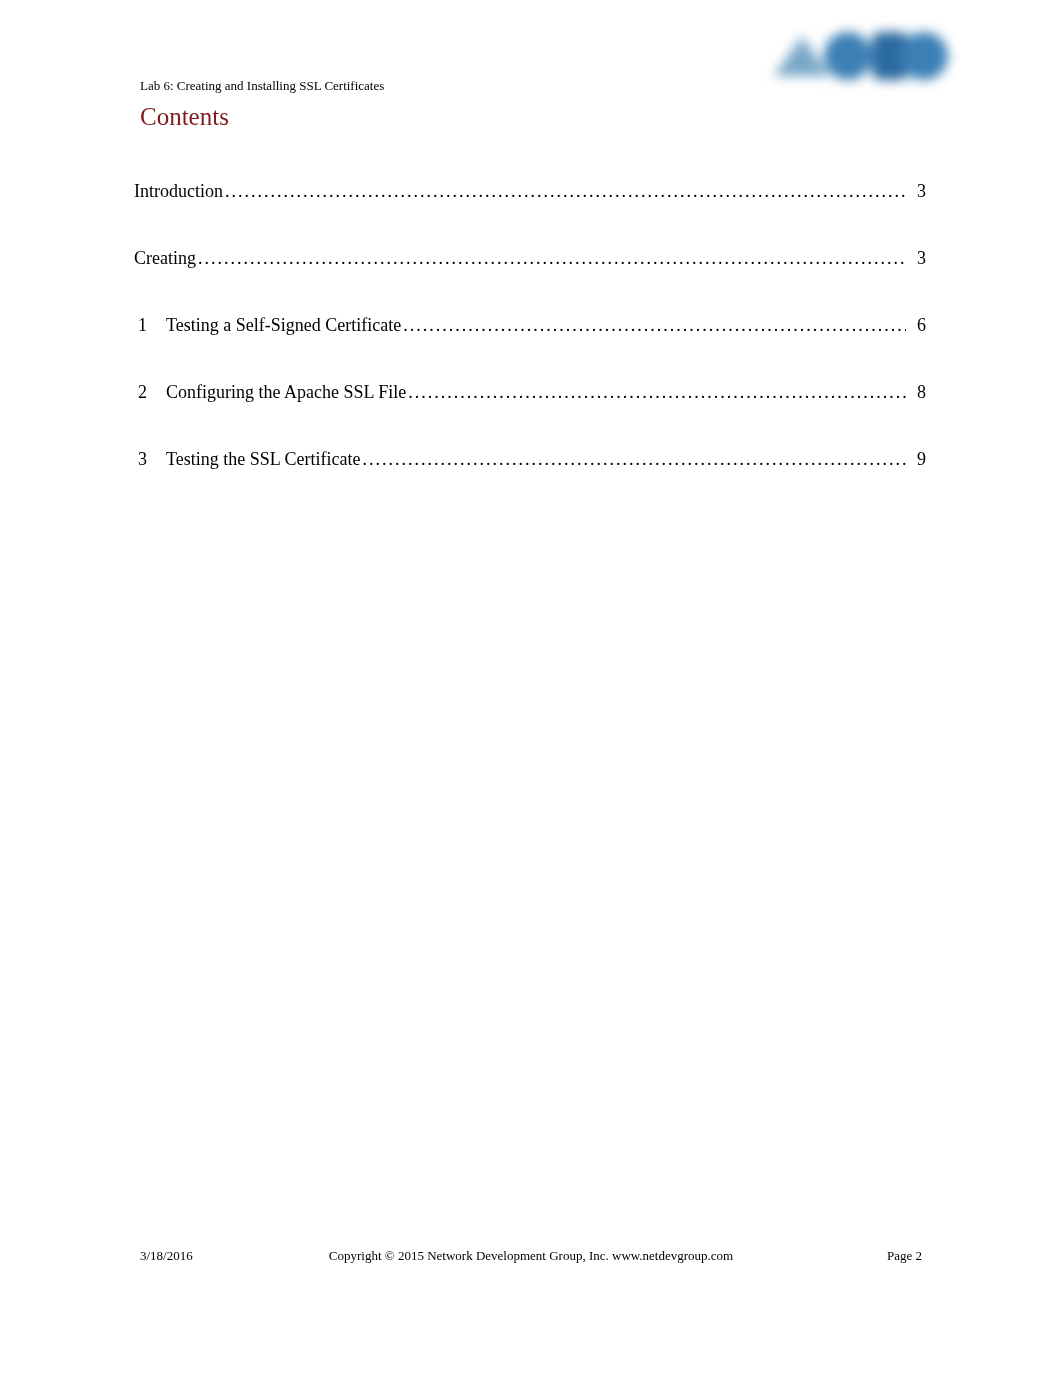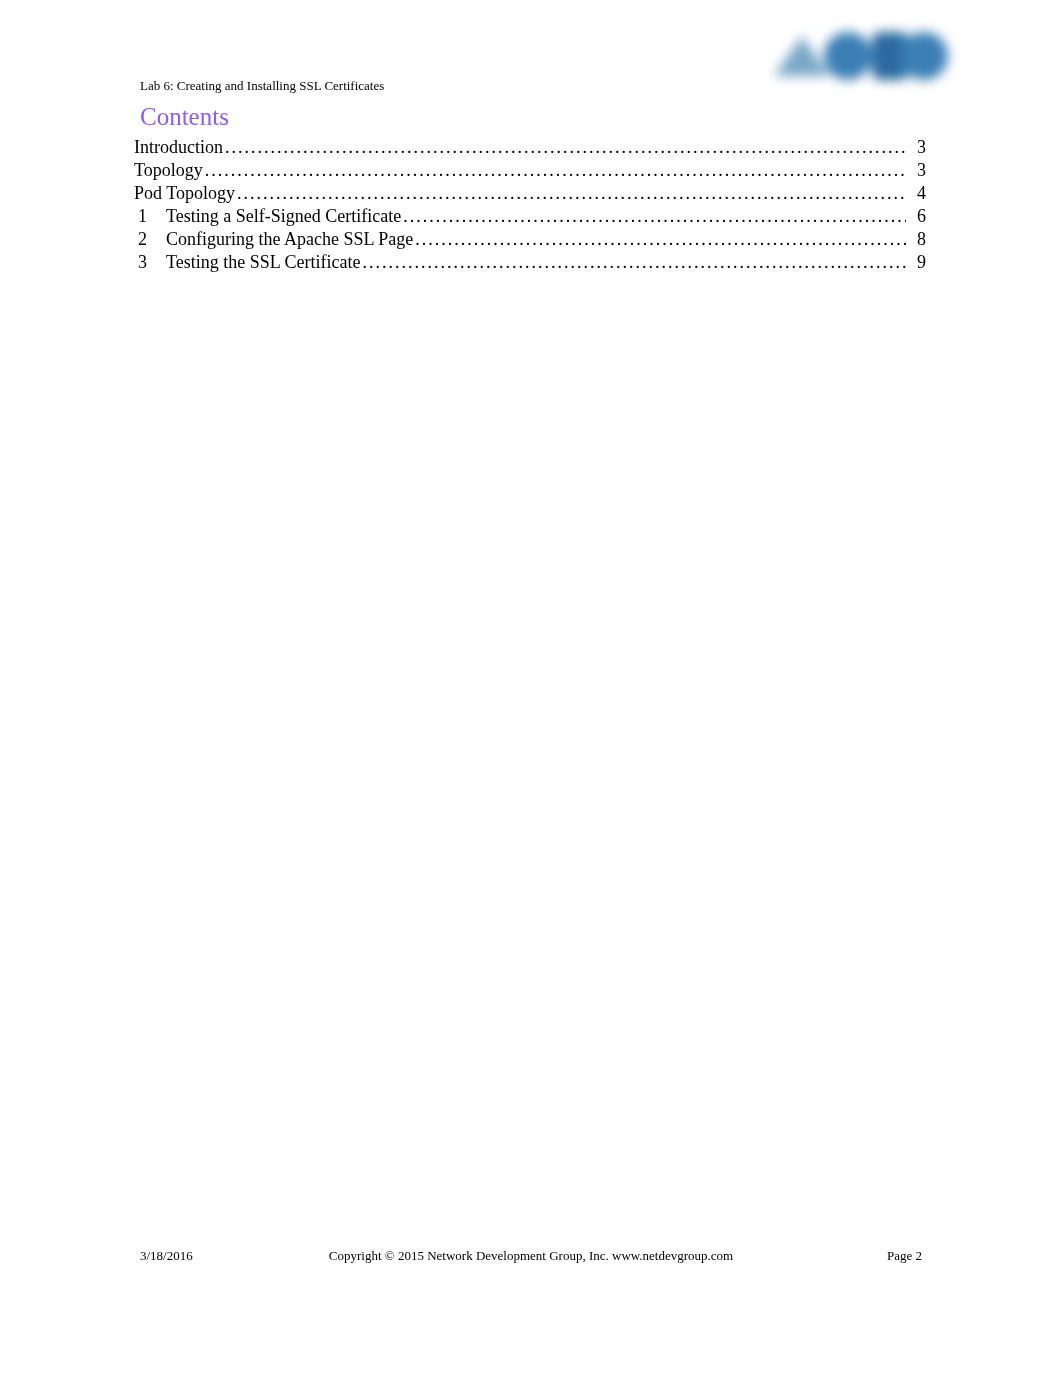--- a/index.html
+++ b/index.html
@@ -1,22 +1,22 @@
 <!DOCTYPE html>
 <html><head>
 <meta charset="utf-8">
 <style>
   * { margin: 0; padding: 0; box-sizing: border-box; }
   html, body { width: 1062px; height: 1376px; background: #ffffff; font-family: "Times New Roman", Times, serif; color: #000; }
   .page { position: relative; width: 1062px; height: 1376px; }
   .logo { position: absolute; top: 18px; right: 108px; width: 180px; height: 70px; filter: blur(6px); }
   .header-label { position: absolute; top: 78px; left: 140px; font-size: 13px; color: #000; }
-  .contents-heading { position: absolute; top: 103px; left: 140px; font-size: 25px; color: #8b5cf6; font-family: "Times New Roman", Times, serif; }
+  .contents-heading { position: absolute; top: 103px; left: 140px; font-size: 25px; color: #7f1d1d; font-family: "Times New Roman", Times, serif; }
   .toc { position: absolute; top: 136px; left: 134px; width: 792px; }
-  .toc-row { display: flex; align-items: baseline; font-size: 18px; line-height: 23px; margin-bottom: 0px; }
+  .toc-row { display: flex; align-items: baseline; font-size: 18px; line-height: 23px; margin-bottom: 0px; margin-top: 44px; }
   .toc-num { width: 32px; flex: 0 0 auto; text-align: left; padding-left: 4px; }
   .toc-title { flex: 0 0 auto; white-space: nowrap; }
   .toc-dots { flex: 1 1 auto; overflow: hidden; white-space: nowrap; letter-spacing: 2px; color: #000; padding: 0 2px; }
   .toc-dots::after { content: "....................................................................................................................................................................................................................................................................."; }
   .toc-page { flex: 0 0 auto; width: 20px; text-align: right; }
   .footer { position: absolute; bottom: 112px; left: 140px; right: 140px; display: flex; justify-content: space-between; font-size: 13px; color: #000; }
   .footer .center { position: absolute; left: 0; right: 0; text-align: center; }
   .footer .left { position: relative; z-index: 1; }
   .footer .right { position: relative; z-index: 1; }
 </style>
@@ -38,38 +38,33 @@
 
   <div class="contents-heading">Contents</div>
 
   <div class="toc">
     <div class="toc-row">
       <span class="toc-title">Introduction </span>
       <span class="toc-dots"></span>
       <span class="toc-page">3</span>
     </div>
     <div class="toc-row">
-      <span class="toc-title">Topology </span>
+      <span class="toc-title">Creating </span>
       <span class="toc-dots"></span>
       <span class="toc-page">3</span>
-    </div>
-    <div class="toc-row">
-      <span class="toc-title">Pod Topology </span>
-      <span class="toc-dots"></span>
-      <span class="toc-page">4</span>
     </div>
     <div class="toc-row">
       <span class="toc-num">1</span>
       <span class="toc-title">Testing a Self-Signed Certificate</span>
       <span class="toc-dots"></span>
       <span class="toc-page">6</span>
     </div>
     <div class="toc-row">
       <span class="toc-num">2</span>
-      <span class="toc-title">Configuring the Apache SSL Page</span>
+      <span class="toc-title">Configuring the Apache SSL File</span>
       <span class="toc-dots"></span>
       <span class="toc-page">8</span>
     </div>
     <div class="toc-row">
       <span class="toc-num">3</span>
       <span class="toc-title">Testing the SSL Certificate</span>
       <span class="toc-dots"></span>
       <span class="toc-page">9</span>
     </div>
   </div>

